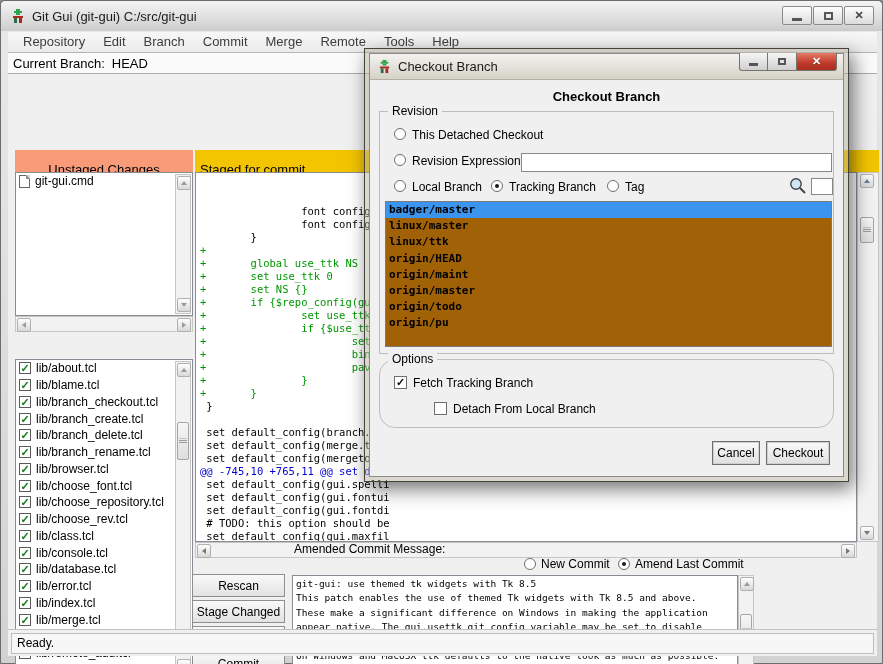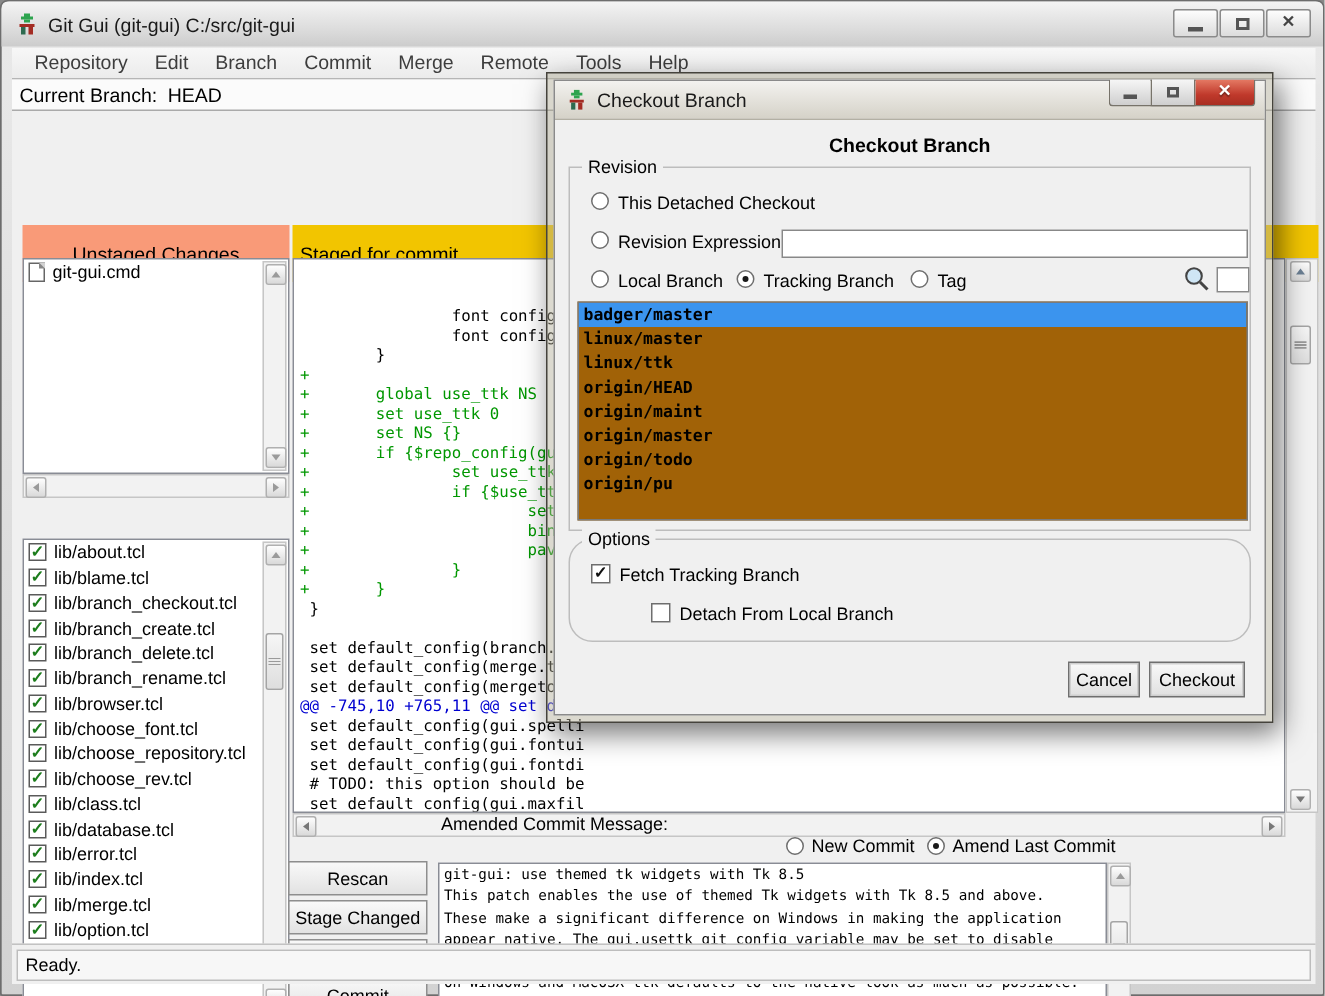--- a/index.html
+++ b/index.html
@@ -249,20 +249,24 @@
         <div class="frow">
           <span class="icon-check"></span>
           <span class="flabel">lib/choose_rev.tcl</span>
         </div>
 
         <div class="frow">
           <span class="icon-check"></span>
           <span class="flabel">lib/class.tcl</span>
         </div>
 
+        <div class="frow">
+          <span class="icon-check"></span>
+          <span class="flabel">lib/console.tcl</span>
+        </div>
 
         <div class="frow">
           <span class="icon-check"></span>
           <span class="flabel">lib/database.tcl</span>
         </div>
 
         <div class="frow">
           <span class="icon-check"></span>
           <span class="flabel">lib/error.tcl</span>
         </div>

